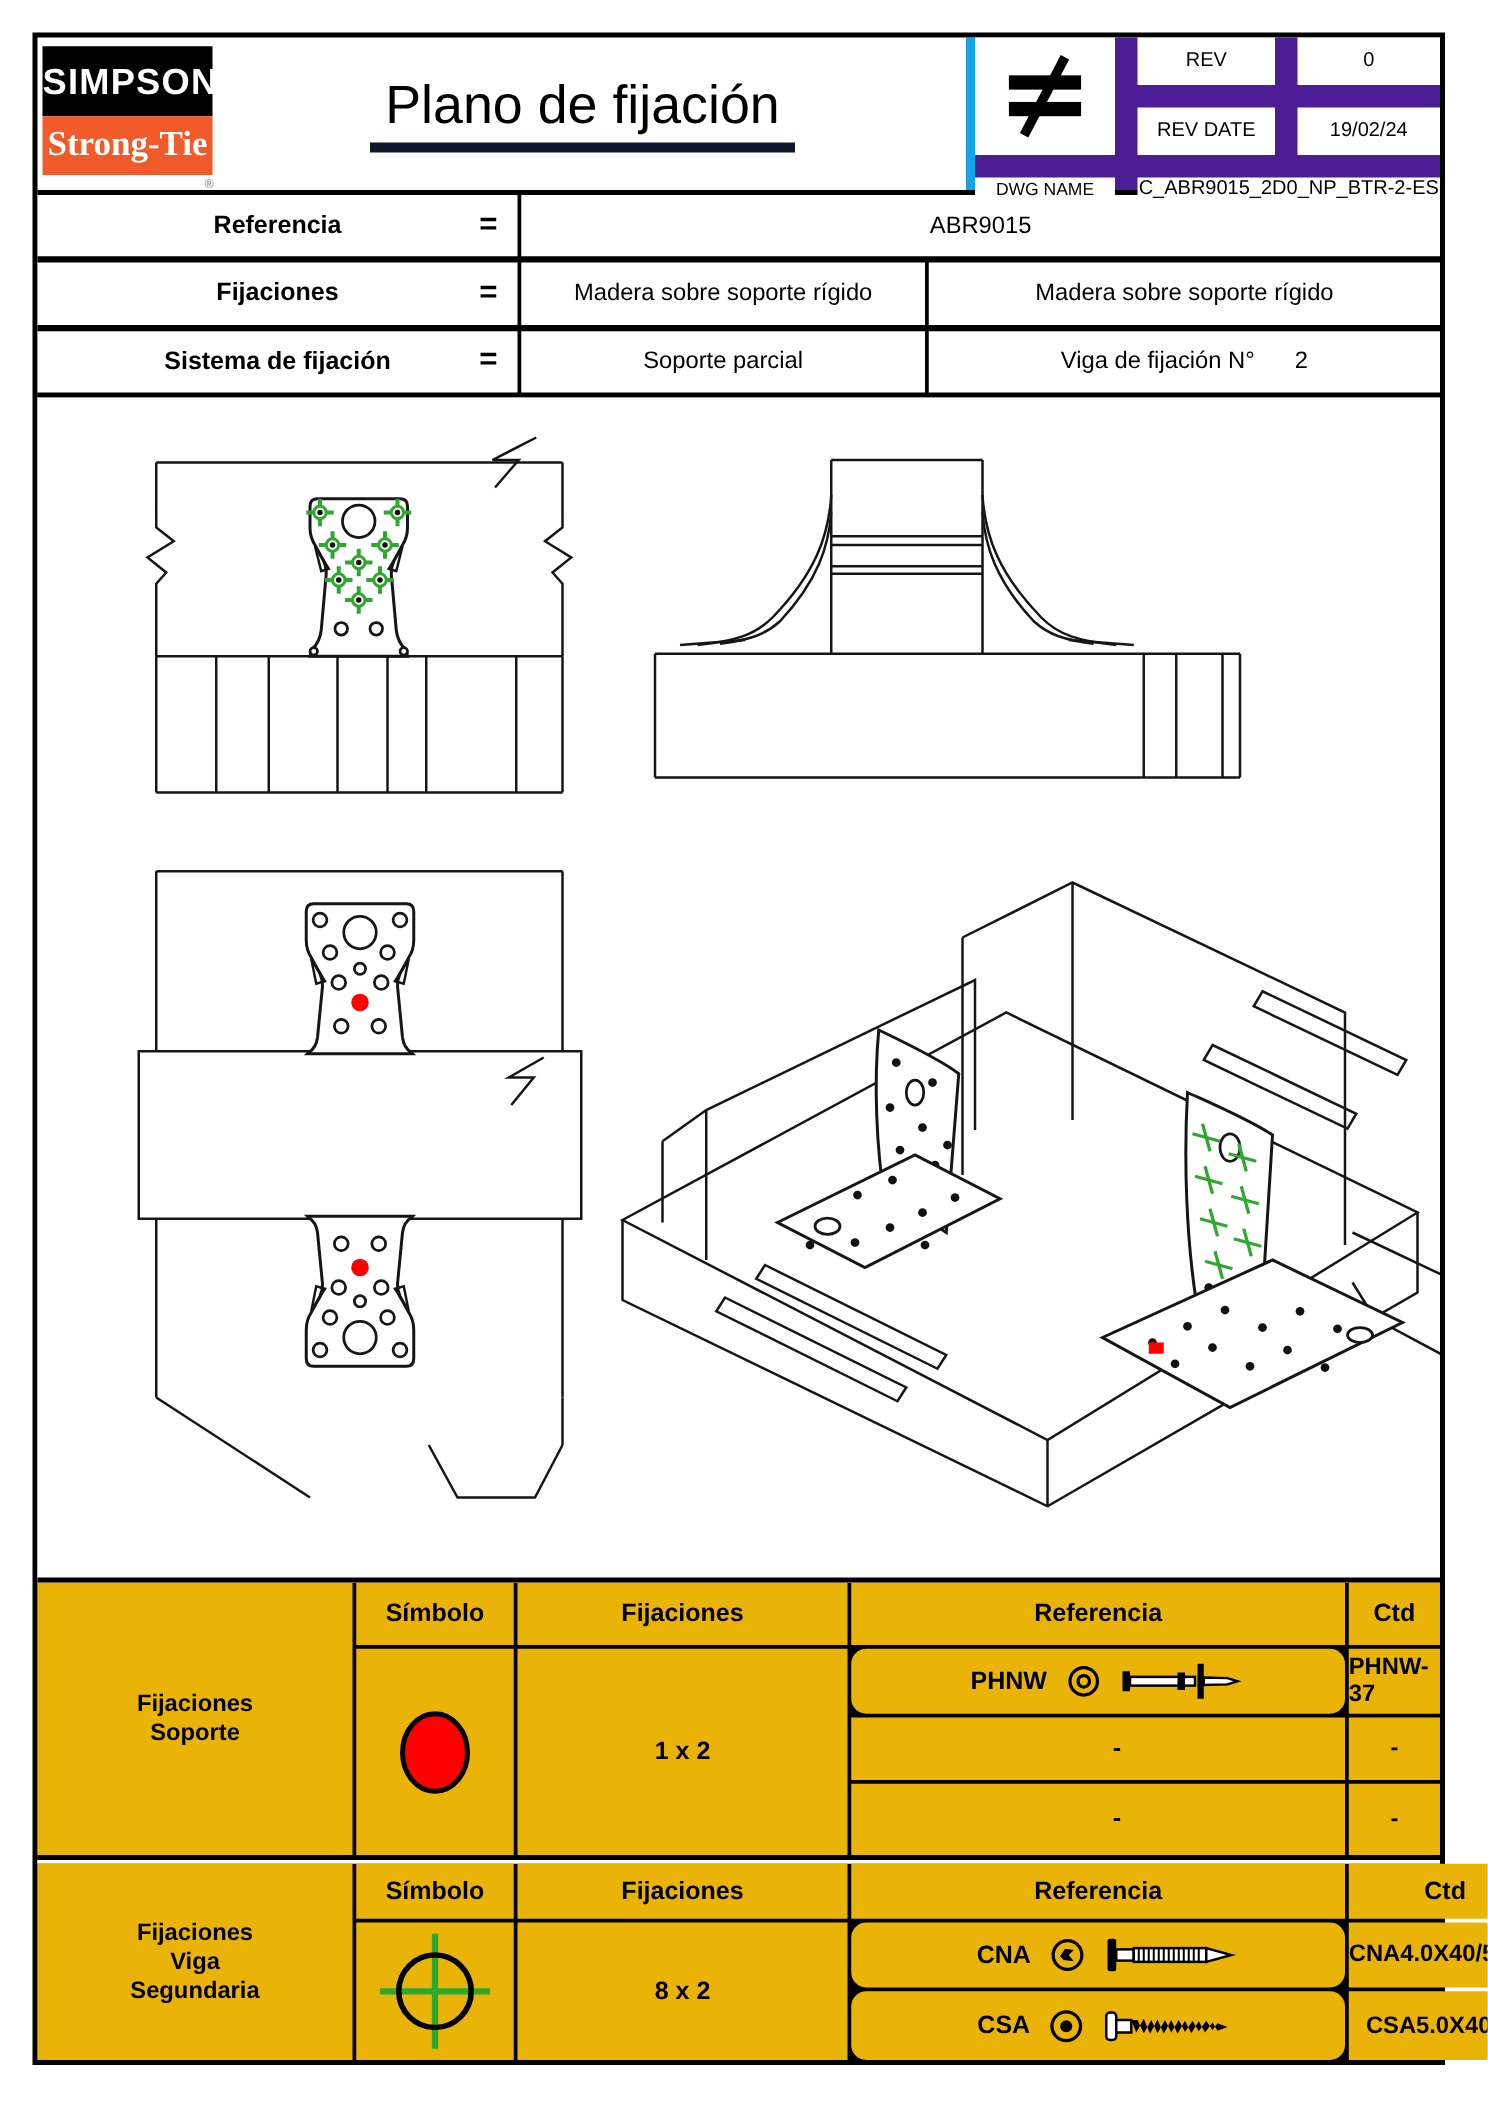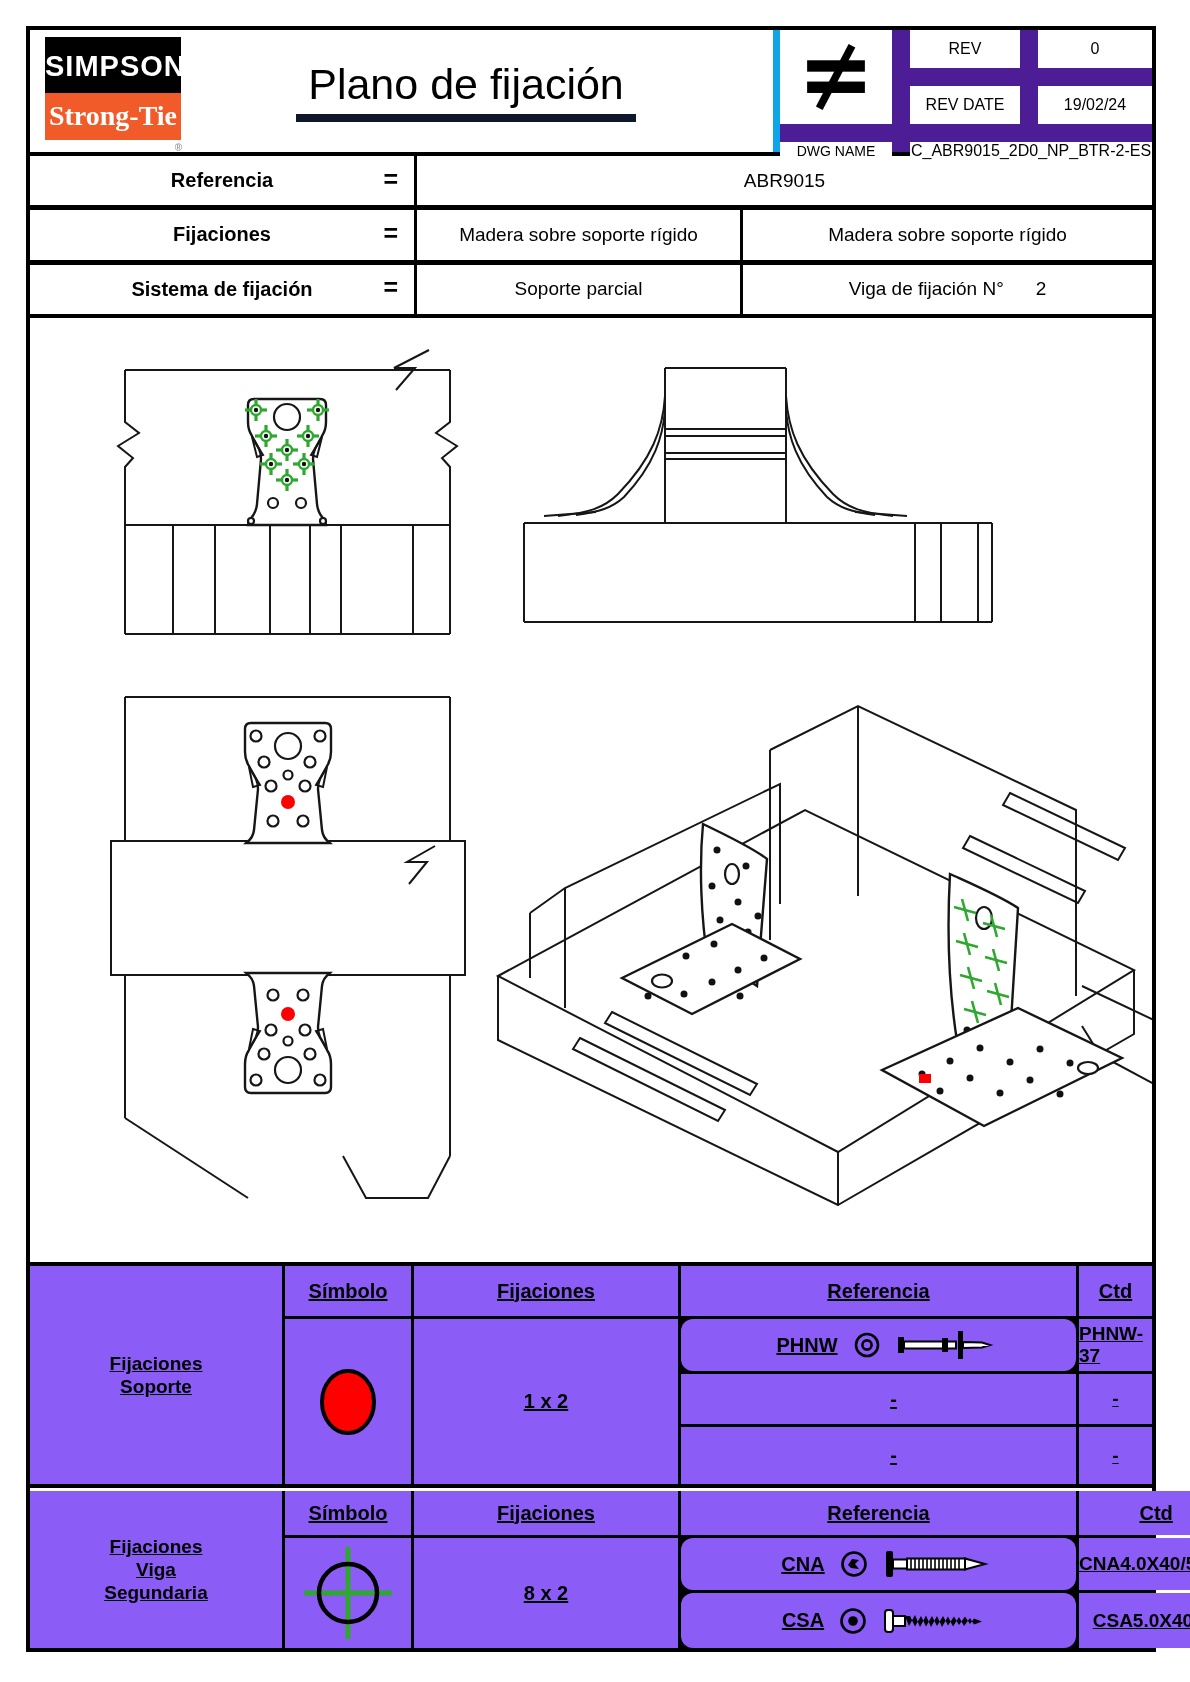--- a/index.html
+++ b/index.html
@@ -3,21 +3,21 @@
 <meta charset="utf-8">
 <style>
   html,body{margin:0;padding:0;background:#fff;}
   .page{position:relative;width:1190px;height:1682px;background:#fff;
         font-family:"Liberation Sans",sans-serif;color:#000;}
   .frame{position:absolute;left:26px;top:26px;width:1130px;height:1626px;
          border:4px solid #000;box-sizing:border-box;display:flex;flex-direction:column;background:#fff;}
 
   
   .header-band{height:122px;border-bottom:4px solid #000;position:relative;flex:none;}
-  .logo{position:absolute;left:15px;top:7px;width:136px;}
+  .logo{position:absolute;left:4px;top:7px;width:136px;}
   .logo-black{background:#000;color:#fff;text-align:center;font-weight:bold;
               font-size:29px;letter-spacing:1px;padding:13px 0 10px;}
   .logo-orange{background:#F15A29;color:#fff;text-align:center;font-weight:bold;
                font-family:"Liberation Serif",serif;font-size:28px;padding:7px 0 8px;position:relative;}
   .logo-reg{position:absolute;right:-1px;bottom:-13px;font-size:10px;color:#999;font-family:"Liberation Sans",sans-serif;}
   .title-wrap{position:absolute;left:150px;right:400px;top:0;bottom:0;
               display:flex;align-items:center;justify-content:center;}
   .title-text{font-size:43px;border-bottom:8px solid #0f172a;padding:0 12px 5px;white-space:nowrap;}
   .info-table{position:absolute;right:0;top:0;width:372px;height:122px;background:#4c1d95;
               border-left:7px solid #0ea5e9;box-sizing:content-box;
@@ -47,21 +47,21 @@
   .hole{stroke:#161616;stroke-width:2.2;fill:#fff;}
   .dot{fill:#111;}
   .gc{stroke:#2FA82F;}
   .red{fill:#FF0000;}
 
   
   .ftable{background:#000;display:grid;grid-template-columns:252px 126px 264px 395px 1fr;gap:3px;flex:none;}
   .t1{height:218px;grid-template-rows:50px 52px 50px 1fr;border-bottom:4px solid #000;}
   .tspacer{height:3px;background:#fff;flex:none;}
   .t2{flex:1;grid-template-rows:44px 52px 1fr;}
-  .ftable>div{background:#8b5cf6;display:flex;align-items:center;justify-content:center;text-decoration:underline;}
+  .ftable>div{background:#eab308;display:flex;align-items:center;justify-content:center;}
   .gray{background:#C2C2C2;}
   .hdr{font-weight:bold;font-size:20px;}
   .glabel{flex-direction:column;font-weight:bold;font-size:19px;line-height:1.22;}
   .fixcell{justify-content:flex-start;padding-left:13px;gap:15px;border-radius:12px;}
   .code{font-weight:bold;font-size:20px;}
   .refcell{font-weight:bold;font-size:19px;}
   .qtycell{font-weight:bold;font-size:20px;}
   .dashfix{justify-content:flex-start;padding-left:30px;font-weight:bold;font-size:20px;}
 </style>
 </head>

